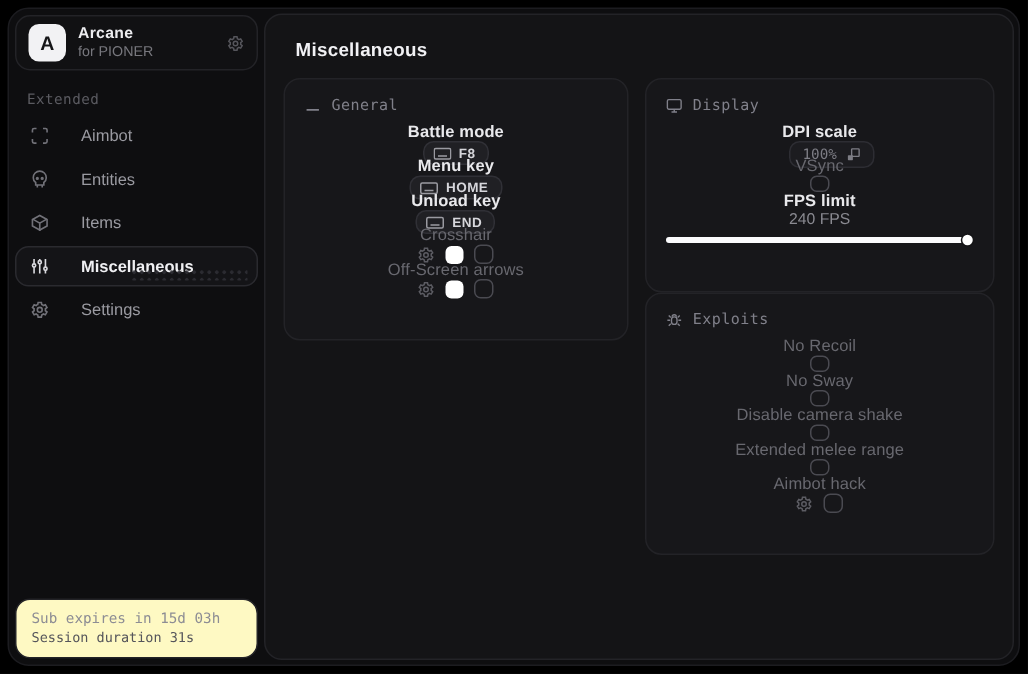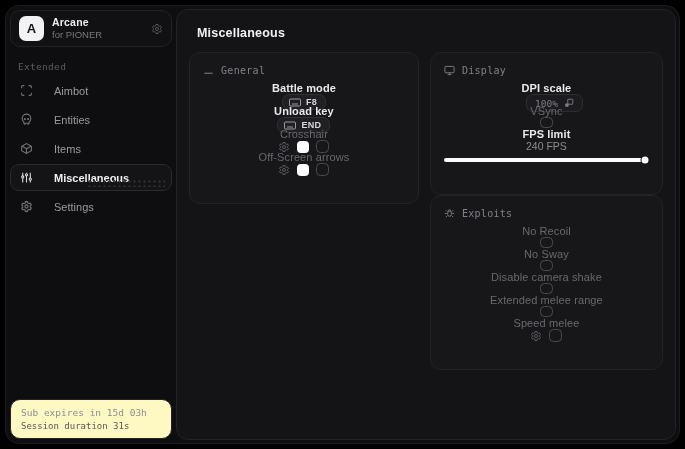--- a/index.html
+++ b/index.html
@@ -180,20 +180,32 @@
             <span class="k-icon">
               <svg width="12" height="9" viewBox="0 0 24 16" fill="none" stroke="currentColor" stroke-width="2">
                   <rect x="1" y="1" width="22" height="14" rx="2"></rect>
                   <path d="M5 5h.01M9 5h.01M13 5h.01M17 5h.01M6 11h12"></path>
                 </svg>
             </span>
             <span>F8</span>
           </span>
         </div>
 
+        <div class="row">
+          <span class="row-label">Menu key</span>
+          <span class="keychip">
+            <span class="k-icon">
+              <svg width="12" height="9" viewBox="0 0 24 16" fill="none" stroke="currentColor" stroke-width="2">
+                  <rect x="1" y="1" width="22" height="14" rx="2"></rect>
+                  <path d="M5 5h.01M9 5h.01M13 5h.01M17 5h.01M6 11h12"></path>
+                </svg>
+            </span>
+            <span>HOME</span>
+          </span>
+        </div>
 
         <div class="row">
           <span class="row-label">Unload key</span>
           <span class="keychip">
             <span class="k-icon">
               <svg width="12" height="9" viewBox="0 0 24 16" fill="none" stroke="currentColor" stroke-width="2">
                   <rect x="1" y="1" width="22" height="14" rx="2"></rect>
                   <path d="M5 5h.01M9 5h.01M13 5h.01M17 5h.01M6 11h12"></path>
                 </svg>
             </span>
@@ -292,21 +304,21 @@
           </div>
           <div class="row">
             <span class="row-label dim">Disable camera shake</span>
             <span class="checkbox"></span>
           </div>
           <div class="row">
             <span class="row-label dim">Extended melee range</span>
             <span class="checkbox"></span>
           </div>
           <div class="row">
-            <span class="row-label dim">Speed melee</span>
+            <span class="row-label dim">Aimbot hack</span>
             <span class="controls">
               <span class="gearbtn">
                 <svg width="12" height="12" viewBox="0 0 24 24" fill="none" stroke="currentColor" stroke-width="2">
                     <circle cx="12" cy="12" r="3"></circle>
                     <path d="M19 12a7 7 0 0 0-.1-1.2l2-1.6-2-3.4-2.4 1a7 7 0 0 0-2-1.2L14 3h-4l-.5 2.6a7 7 0 0 0-2 1.2l-2.4-1-2 3.4 2 1.6A7 7 0 0 0 5 12c0 .4 0 .8.1 1.2l-2 1.6 2 3.4 2.4-1a7 7 0 0 0 2 1.2L10 21h4l.5-2.6a7 7 0 0 0 2-1.2l2.4 1 2-3.4-2-1.6c.1-.4.1-.8.1-1.2z"></path>
                   </svg>
               </span>
               <span class="checkbox"></span>
             </span>
           </div>

